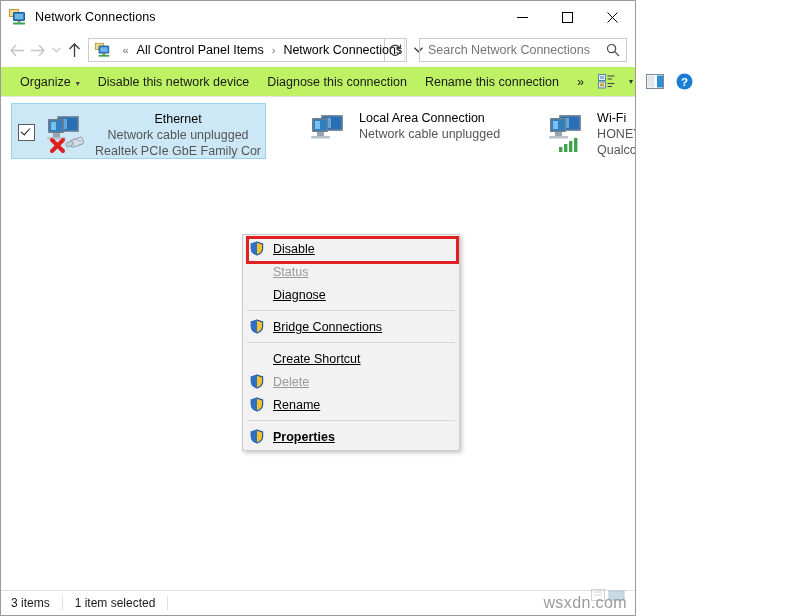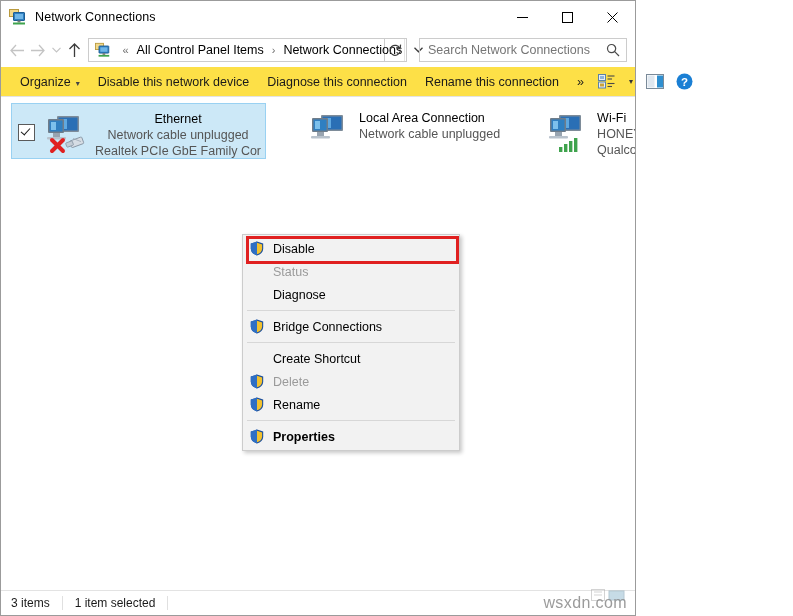--- a/index.html
+++ b/index.html
@@ -169,21 +169,21 @@
   }
 
   
   .commandbar {
     height: 30px;
     min-height: 30px;
     display: flex;
     align-items: center;
     padding: 0 6px 0 10px;
     border-bottom: 1px solid #e3e3e3;
-    background: #fde047;
+    background: #bef264;
     box-sizing: border-box;
   }
   .cmd-item {
     font-size: 12.5px;
     color: #1a1a1a;
     padding: 4px 9px;
     white-space: nowrap;
   }
   .cmd-caret { font-size: 8px; margin-left: 5px; color: #444; }
   .cmd-right {
@@ -297,21 +297,21 @@
   .mi.bold { font-weight: bold; align-items: center; }
   .mi-icon {
     width: 20px;
     height: 16px;
     flex: 0 0 auto;
     display: flex;
     align-items: center;
     justify-content: center;
     margin-right: 6px;
   }
-  .mi-label { white-space: nowrap; }
+  .mi-label { white-space: nowrap; text-decoration: underline; }
   .mi-sep {
     height: 1px;
     background: #d7d7d7;
     margin: 4px 4px 4px 4px;
   }
   .redbox {
     position: absolute;
     left: 245px;
     top: 139px;
     width: 213px;

